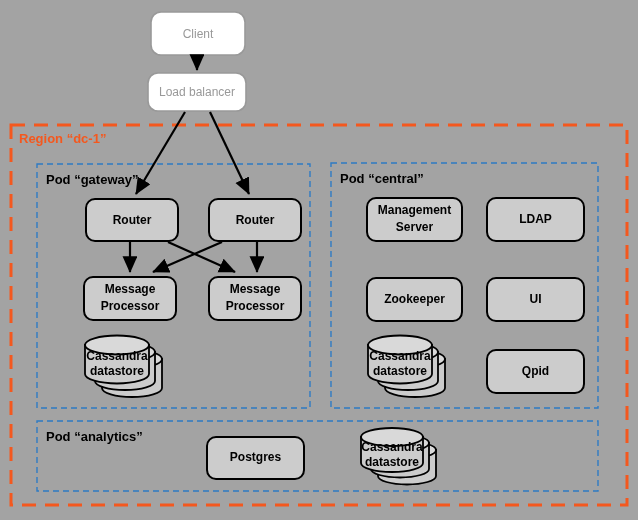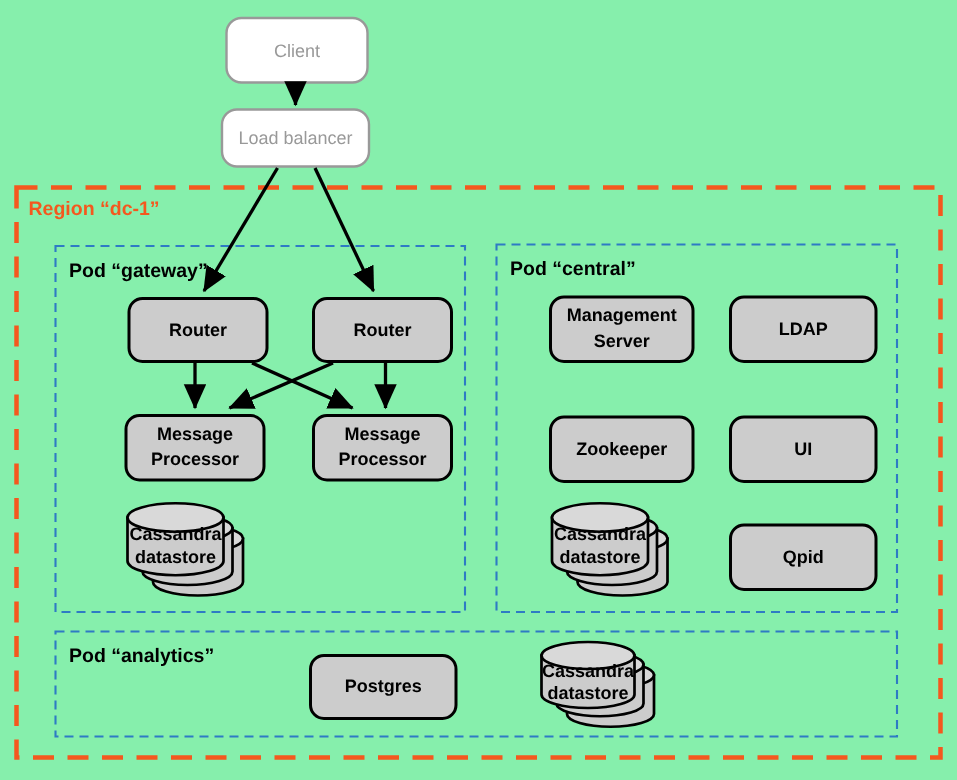--- a/index.html
+++ b/index.html
@@ -10,21 +10,21 @@
   body {
     width: 638px;
     height: 520px;
     font-family: "Liberation Sans", sans-serif;
     overflow: hidden;
   }
   #diagram-root {
     position: relative;
     width: 638px;
     height: 520px;
-    background: #86efac;
+    background: #a3a3a3;
   }
   svg#arch-svg {
     display: block;
     width: 638px;
     height: 520px;
   }
   .node-label {
     font-family: "Liberation Sans", sans-serif;
     font-weight: bold;
     font-size: 12px;

